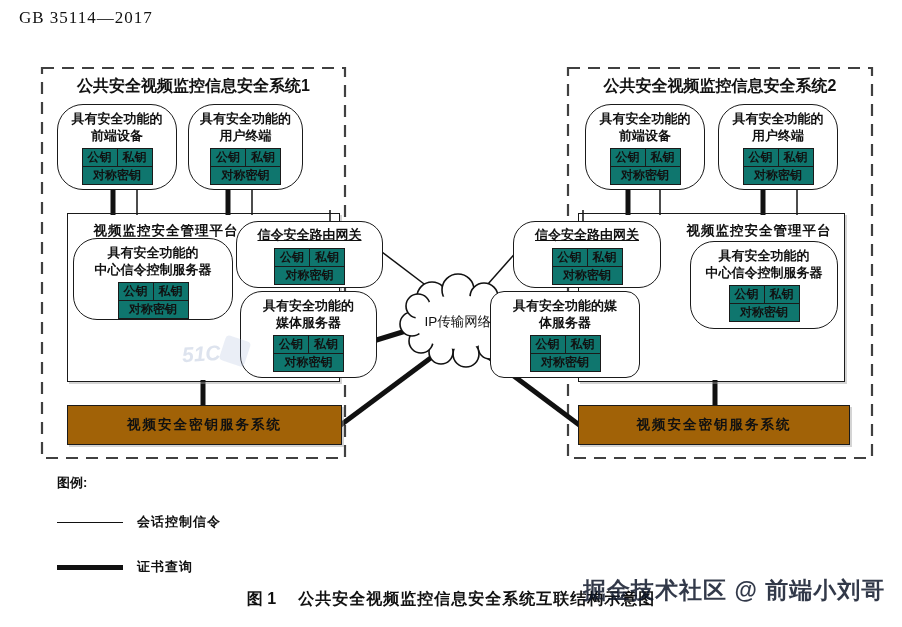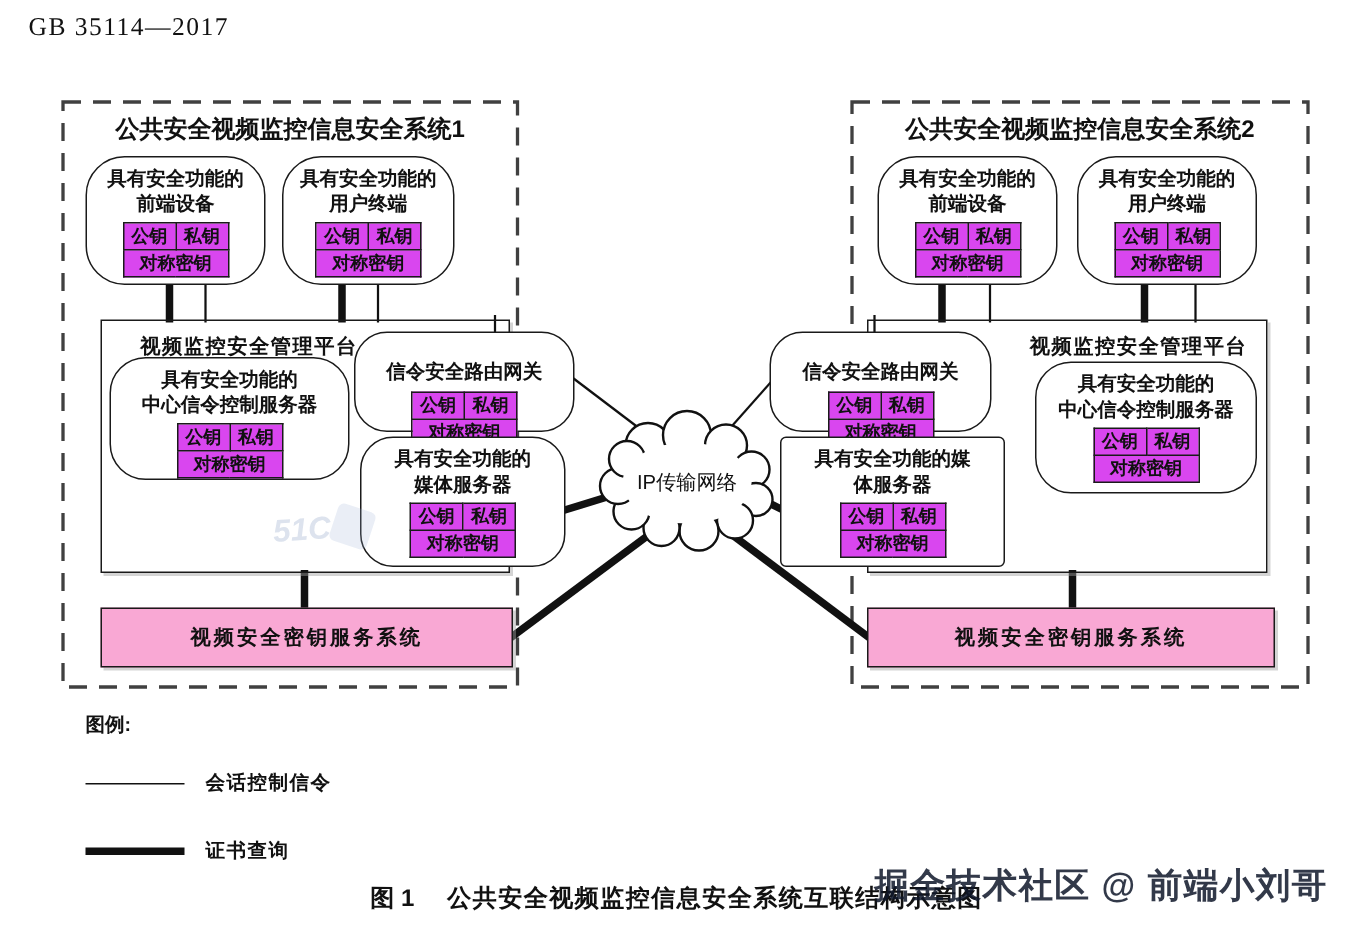--- a/index.html
+++ b/index.html
@@ -8,29 +8,29 @@
   .abs{position:absolute;}
   svg.wires{position:absolute;left:0;top:0;z-index:0;}
   .doc-number{left:19px;top:8px;font-family:"Liberation Serif","DejaVu Serif",serif;
               font-weight:normal;font-size:17px;letter-spacing:1px;z-index:2;}
   .sys-title{font-weight:bold;font-size:16px;text-align:center;z-index:2;}
   .node{box-sizing:border-box;border:1.6px solid #1a1a1a;background:#fff;z-index:2;
         display:flex;flex-direction:column;align-items:center;}
   .round{border-radius:26px;}
   .node-label{font-weight:bold;font-size:13px;line-height:1.28;text-align:center;
               white-space:pre-line;margin:6px 2px 3px;}
-  .one-line .node-label{margin-top:18px;}
+  .one-line .node-label{margin-top:5px;text-decoration:underline;}
   table.keys{border-collapse:collapse;margin-top:1px;}
   table.keys td{border:1.5px solid #1a1a1a;font-weight:bold;font-size:12px;
-                line-height:17px;padding:0 5px;text-align:center;background:#d946ef;}
+                line-height:17px;padding:0 5px;text-align:center;background:#0f766e;}
   .platform{box-sizing:border-box;border:1.6px solid #1a1a1a;background:transparent;z-index:1;
             box-shadow:2px 2px 0 rgba(160,160,160,.45);}
   .platform-label{position:absolute;font-weight:bold;font-size:13.5px;text-align:center;
                   letter-spacing:1px;}
-  .rect-box{box-sizing:border-box;border:1.7px solid #1a1a1a;background:#f9a8d4;z-index:2;
+  .rect-box{box-sizing:border-box;border:1.7px solid #1a1a1a;background:#a16207;z-index:2;
             display:flex;align-items:center;justify-content:center;font-weight:bold;
             font-size:13.5px;letter-spacing:2px;box-shadow:2px 2px 0 rgba(160,160,160,.45);}
   .cloud-label{z-index:2;font-weight:normal;font-size:13.5px;text-align:center;}
   .legend{z-index:2;}
   .legend-title{left:57px;top:474px;font-weight:bold;font-size:13px;}
   .legend-row{display:flex;align-items:center;height:20px;width:260px;}
   .swatch{width:66px;flex:0 0 66px;}
   .lg-thin{border-top:1.6px solid #111;}
   .lg-thick{border-top:5px solid #111;}
   .legend-label{margin-left:14px;font-weight:bold;font-size:13px;letter-spacing:1px;}
@@ -232,21 +232,21 @@
             <td>公钥</td>
           <td>私钥</td>
           </tr>
       <tr>
             <td colspan="2">对称密钥</td>
           </tr>
     </tbody>
       </table>
   </div>
 
-  <div class="abs node round" style="left:520px;top:291px;width:150px;height:87px;border-radius:4px;">
+  <div class="abs node round" style="left:490px;top:291px;width:150px;height:87px;border-radius:14px;">
     <div class="node-label">具有安全功能的媒
 体服务器</div>
     <table class="keys">
       <tbody>
           <tr>
             <td>公钥</td>
           <td>私钥</td>
           </tr>
       <tr>
             <td colspan="2">对称密钥</td>

